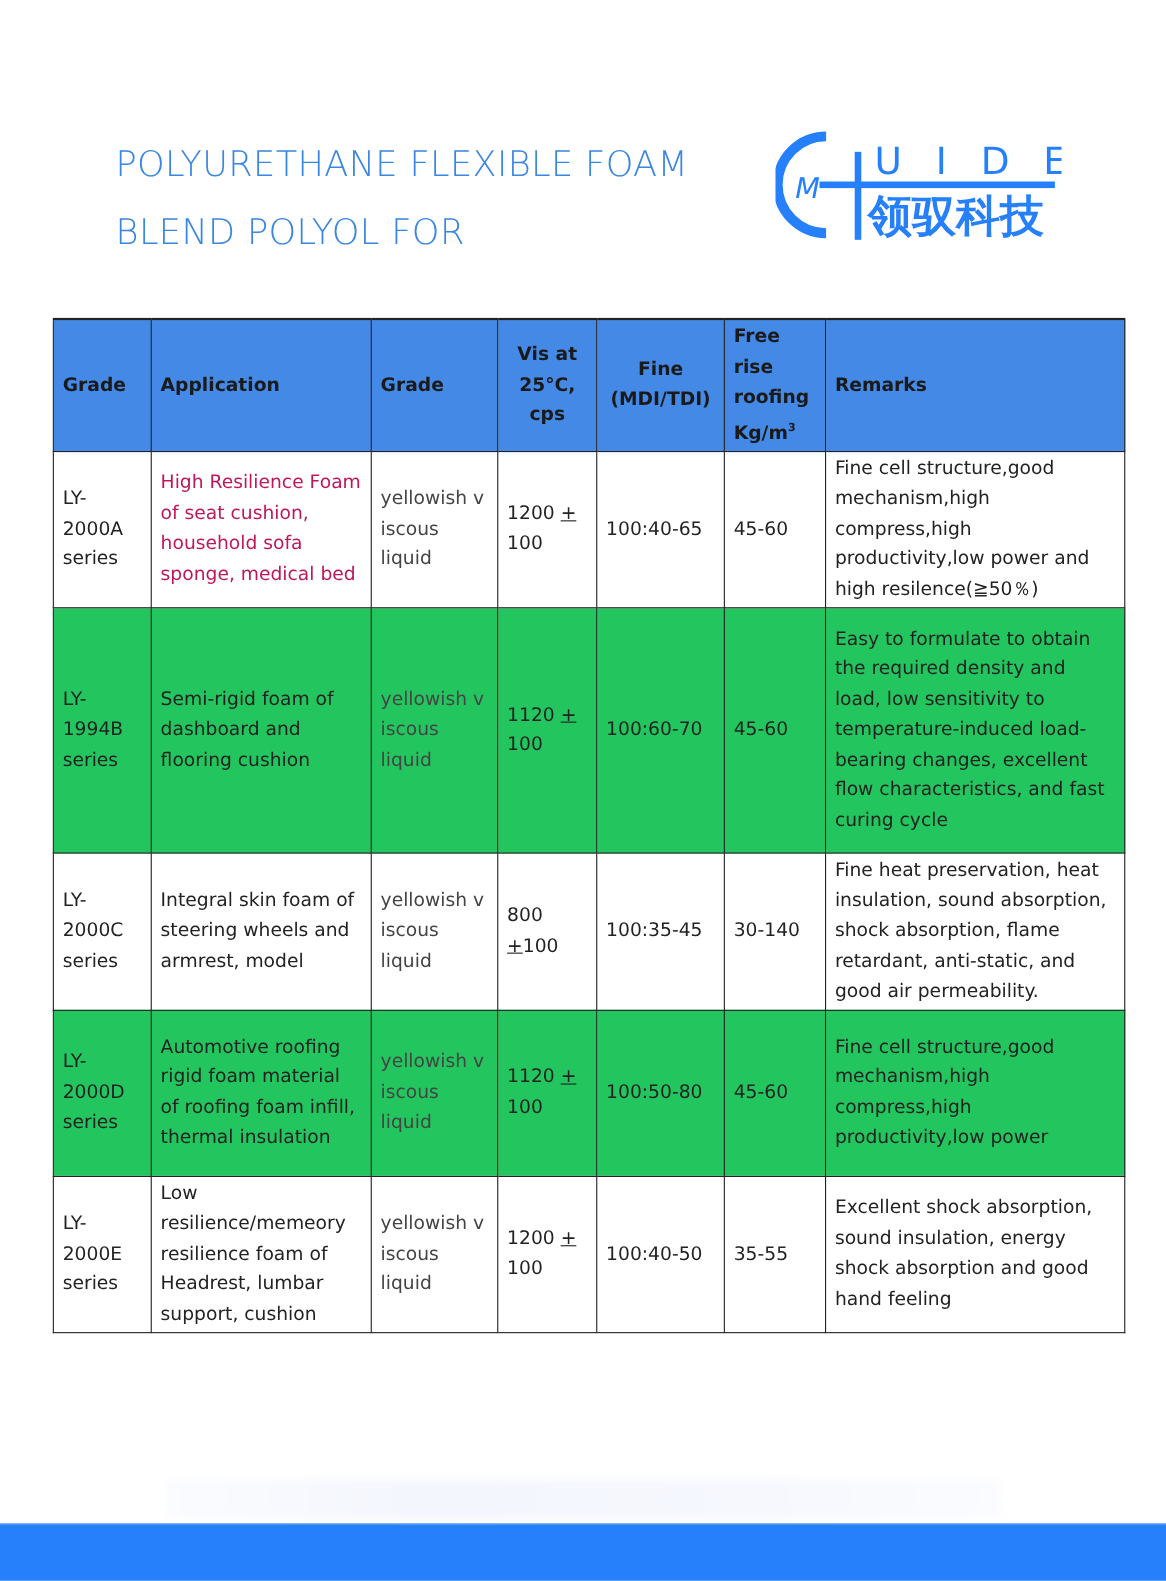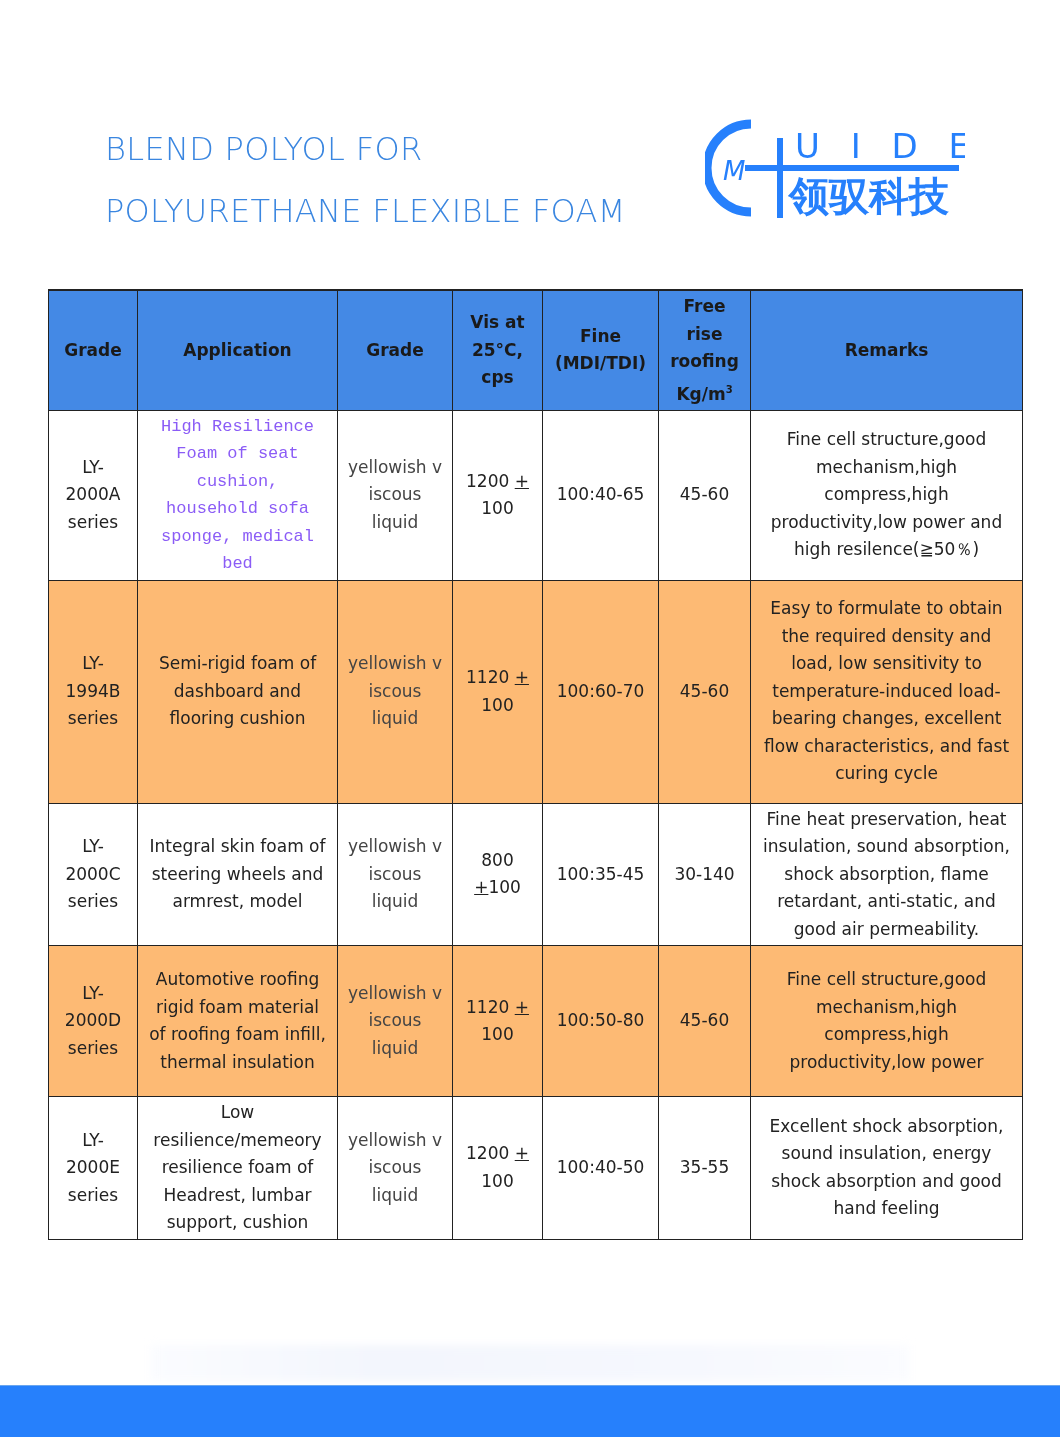--- a/index.html
+++ b/index.html
@@ -11,42 +11,42 @@
     .title-line { font-family: "DejaVu Sans", sans-serif; font-size: 32px; letter-spacing: 0.3px; line-height: 62px; font-weight: 300; white-space: nowrap; }
     .logo { position: absolute; left: 705px; top: 112px; width: 260px; height: 110px; }
     .logo svg { width: 260px; height: 110px; }
 
     table.spec {
       position: absolute; left: 48px; top: 289px; width: 974px;
       border-collapse: collapse; font-family: "DejaVu Sans", sans-serif; font-size: 17px; color: #222;
       table-layout: fixed;
     }
     table.spec td, table.spec th {
-      border: 1.5px solid #222; padding: 2px 8px; vertical-align: middle; text-align: center; line-height: 27.5px;
+      border: 1.5px solid #222; padding: 2px 8px; vertical-align: middle; text-align: left; line-height: 27.5px;
     }
     table.spec thead th {
       background: #4489e5; font-weight: bold; color: #1a1a1a; font-size: 17px; height: 106px; border-top: 2px solid #222;
     }
     table.spec thead th.center { text-align: center; }
     tr.odd td { background: #ffffff; }
-    tr.even td { background: #fdba74; }
+    tr.even td { background: #22c55e; }
     .app { color: #222; }
-    .app.grey { color: #8b5cf6; font-family: Liberation Mono, monospace; }
+    .app.grey { color: #be185d; }
     .nature { color: #444; }
     .pm { text-decoration: underline; }
 
     .footer-blur { position: absolute; left: 150px; top: 1345px; width: 760px; height: 36px; background: linear-gradient(90deg, #fbfcff, #f3f6fd 30%, #f6f8fe 70%, #fbfcff); filter: blur(4px); }
     .footer-bar { position: absolute; left: 0; top: 1385px; width: 1060px; height: 52px; background: #2680fc; border-top: 1px solid #6aa6ef; }
   </style>
 </head>
 <body>
 
 <div class="title-block">
+  <div class="title-line">POLYURETHANE  FLEXIBLE FOAM</div>
   <div class="title-line">BLEND POLYOL FOR</div>
-  <div class="title-line">POLYURETHANE  FLEXIBLE FOAM</div>
 </div>
 
 <div class="logo">
   <svg viewBox="0 0 260 110">
 
     <path d="M46 12 A42 42 0 1 0 46 100" fill="none" stroke="#2680fc" stroke-width="9"></path>
 
     <text x="18" y="68" font-family="DejaVu Sans, sans-serif" font-size="26" font-style="italic" fill="#2680fc">M</text>
 
     <rect x="40" y="53" width="214" height="6" fill="#2680fc"></rect>

